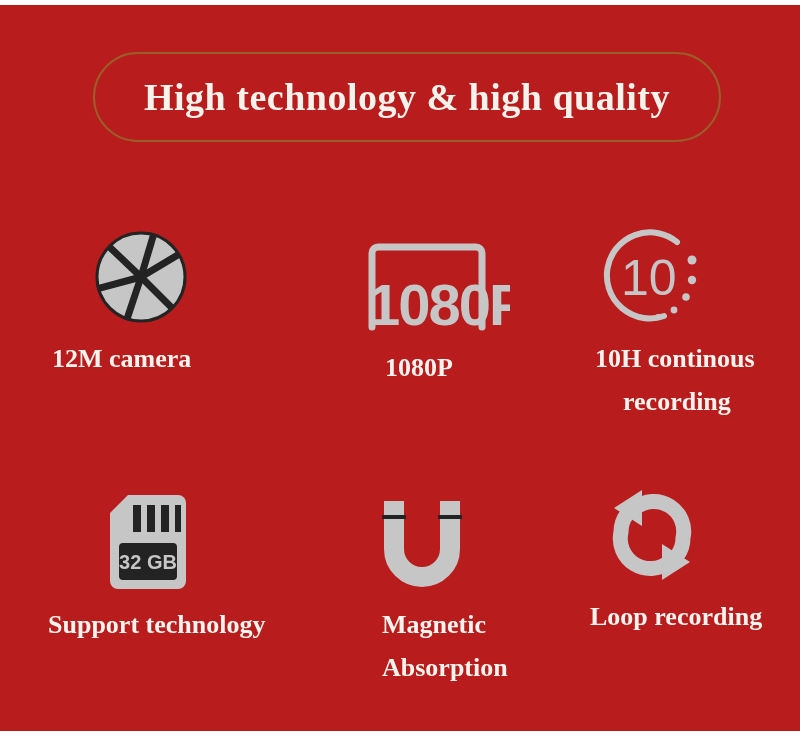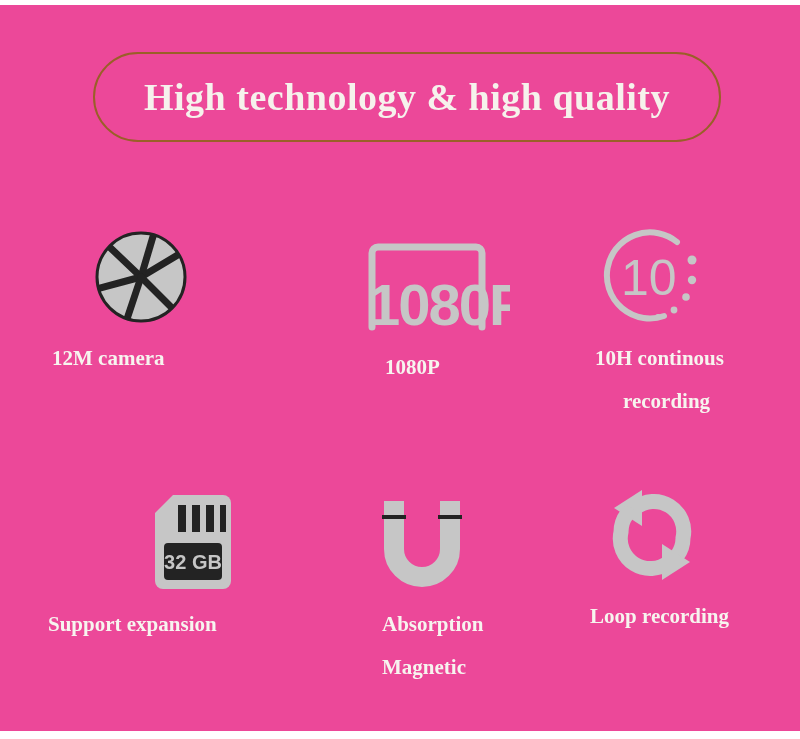--- a/index.html
+++ b/index.html
@@ -14,21 +14,21 @@
     background: #ffffff;
     overflow: hidden;
     font-family: "Liberation Serif", "DejaVu Serif", serif;
   }
   #panel {
     position: absolute;
     left: 0;
     top: 5px;
     width: 800px;
     height: 726px;
-    background: #ec4899;
+    background: #b91c1c;
   }
 
   
   #title-pill {
     position: absolute;
     left: 93px;
     top: 47px;
     width: 628px;
     height: 90px;
     border: 2px solid #9a5f28;
@@ -53,39 +53,39 @@
     width: 252px;
   }
   .icon-box {
     height: 120px;
     display: flex;
     align-items: center;
     position: relative;
   }
   .label {
     color: #f7f4ef;
-    font-size: 21px;
+    font-size: 26px;
     font-weight: bold;
     line-height: 43px;
     white-space: nowrap;
   }
 
   
   #f-camera   { left: 30px;  top: 212px; }
   #f-1080p    { left: 330px; top: 221px; }
   #f-10h      { left: 575px; top: 212px; }
   
   #f-tfcard   { left: 30px;  top: 478px; }
   #f-magnet   { left: 362px; top: 478px; }
   #f-loop     { left: 575px; top: 470px; }
 
   #f-camera .icon-box { justify-content: flex-start; padding-left: 65px; }
   #f-1080p  .icon-box { justify-content: flex-start; padding-left: 30px; }
   #f-10h    .icon-box { justify-content: flex-start; padding-left: 25px; }
-  #f-tfcard .icon-box { justify-content: center; padding-left: 72px; }
+  #f-tfcard .icon-box { justify-content: flex-start; padding-left: 72px; }
   #f-magnet .icon-box { justify-content: flex-start; padding-left: 10px; }
   #f-loop   .icon-box { justify-content: flex-start; padding-left: 22px; }
 
   #f-camera .label { text-align: left; padding-left: 22px; }
   #f-1080p  .label { text-align: left; padding-left: 55px; }
   #f-10h    .label { text-align: left; padding-left: 20px; }
   #f-10h    .label.line2 { padding-left: 48px; }
   #f-tfcard .label { text-align: left; padding-left: 18px; }
   #f-magnet .label { text-align: left; padding-left: 20px; }
   #f-loop   .label { text-align: left; padding-left: 15px; }
@@ -156,33 +156,33 @@
         <svg class="icon-svg" width="90" height="100" viewBox="0 0 90 100">
           <path d="M26 2 L76 2 A8 8 0 0 1 84 10 L84 88 A8 8 0 0 1 76 96 L16 96 A8 8 0 0 1 8 88 L8 20 Z" fill="#c6c6c6"></path>
           <rect x="31" y="12" width="8" height="27" fill="#232323"></rect>
           <rect x="45" y="12" width="8" height="27" fill="#232323"></rect>
           <rect x="59" y="12" width="8" height="27" fill="#232323"></rect>
           <rect x="73" y="12" width="6" height="27" fill="#232323"></rect>
           <rect x="17" y="50" width="58" height="37" rx="4" fill="#232323"></rect>
           <text x="46" y="76" text-anchor="middle" font-family="'Liberation Sans','DejaVu Sans',sans-serif" font-size="20" font-weight="bold" fill="#c6c6c6">32 GB</text>
         </svg>
       </div>
-      <div class="label">Support expansion</div>
+      <div class="label">Support technology</div>
     </div>
 
     <div class="feature" id="f-magnet">
       <div class="icon-box">
         <svg class="icon-svg" width="100" height="100" viewBox="0 0 100 100">
           <path d="M22 8 L22 56 A28 28 0 0 0 78 56 L78 8" fill="none" stroke="#c6c6c6" stroke-width="20" stroke-linecap="butt"></path>
           <rect x="10" y="22" width="24" height="4" fill="#232323"></rect>
           <rect x="66" y="22" width="24" height="4" fill="#232323"></rect>
         </svg>
       </div>
+      <div class="label">Magnetic</div>
       <div class="label">Absorption</div>
-      <div class="label">Magnetic</div>
     </div>
 
     <div class="feature" id="f-loop">
       <div class="icon-box">
         <svg class="icon-svg" width="110" height="110" viewBox="0 0 110 110">
           <path d="M38 28 A30 30 0 0 1 86 58 A30 30 0 0 1 80 76" fill="none" stroke="#c6c6c6" stroke-width="15" stroke-linecap="round"></path>
           <path d="M45 10 L45 46 L17 28 Z" fill="#c6c6c6"></path>
           <path d="M72 82 A30 30 0 0 1 24 52 A30 30 0 0 1 30 34" fill="none" stroke="#c6c6c6" stroke-width="15" stroke-linecap="round"></path>
           <path d="M65 64 L65 100 L93 82 Z" fill="#c6c6c6"></path>
         </svg>

